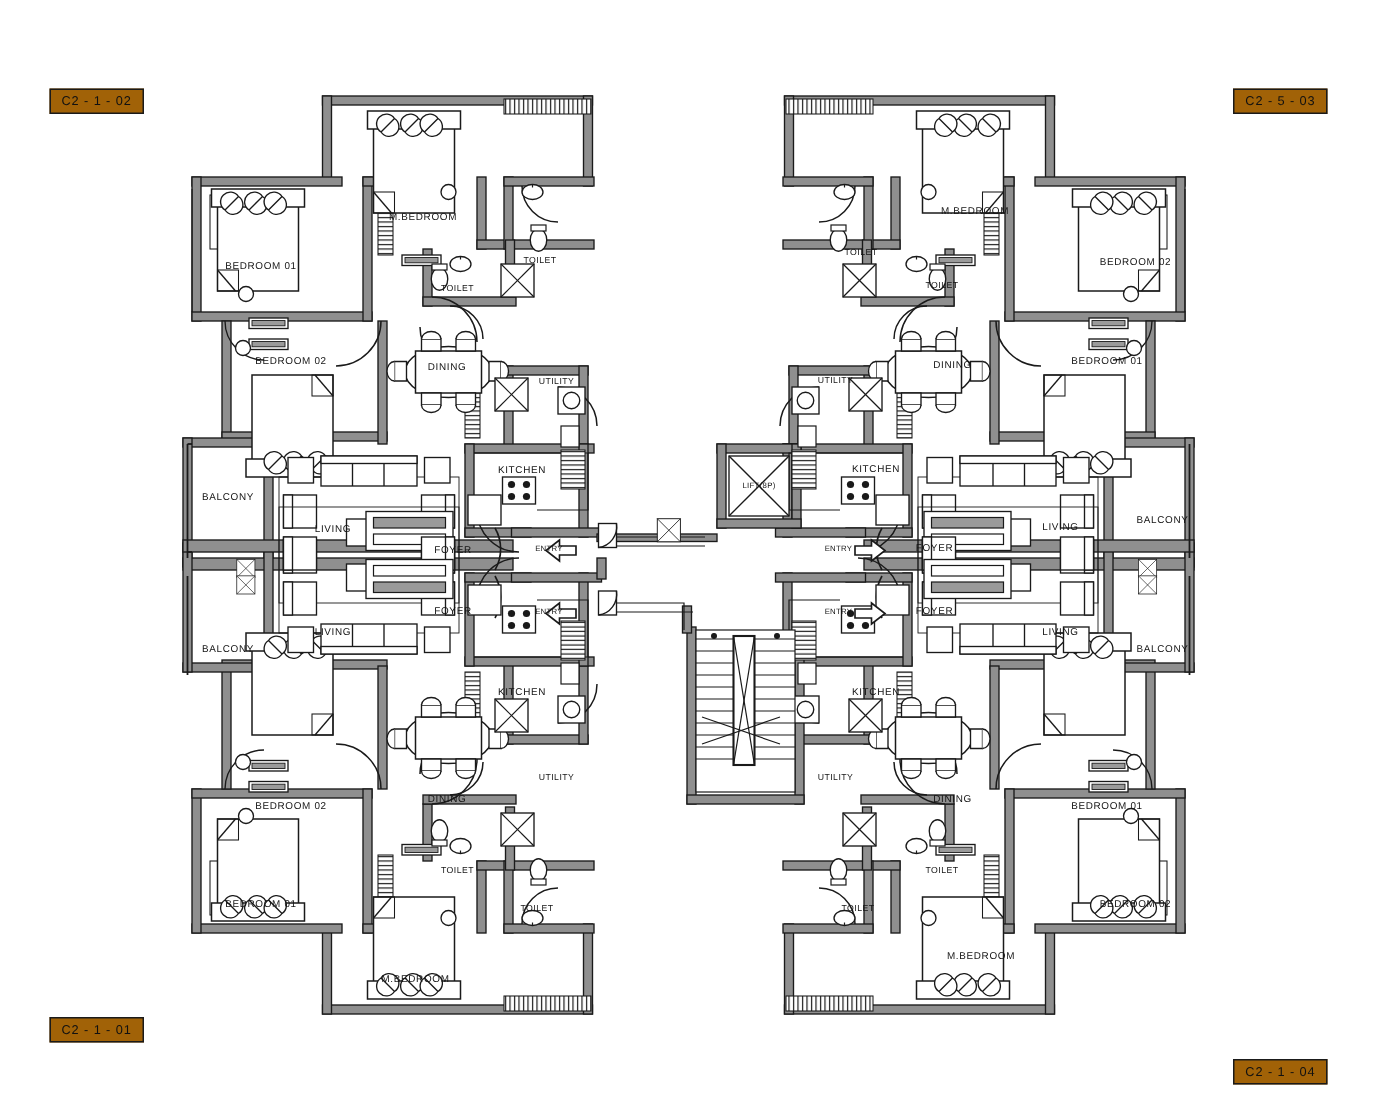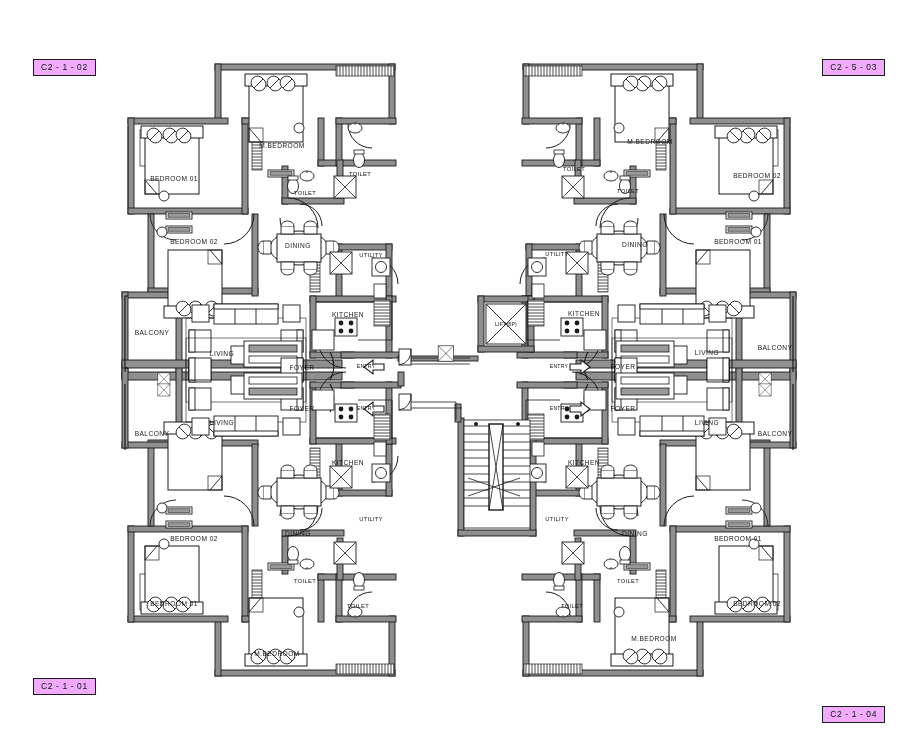--- a/index.html
+++ b/index.html
@@ -1,21 +1,21 @@
 <!DOCTYPE html>
 <html><head>
 <meta charset="utf-8">
 <style>
   html,body{margin:0;padding:0;background:#ffffff;}
   body{width:918px;height:740px;font-family:"Liberation Sans",sans-serif;overflow:hidden;}
   #plan{position:relative;width:918px;height:740px;background:#fff;}
   svg{display:block;}
 
   .corner-tag{
-    position:absolute;border:1.4px solid #1a1a1a;background:#f0abfc;
+    position:absolute;border:1.4px solid #1a1a1a;background:#a16207;
     font-size:8.5px;letter-spacing:0.6px;color:#111;
     padding:3px 7px 3px 7px;white-space:nowrap;line-height:1;
   }
   .tag-tl{left:33px;top:59px;}
   .tag-tr{right:33px;top:59px;}
   .tag-bl{left:33px;top:678px;}
   .tag-br{right:33px;top:678px;margin-top:28px;}
 
   .rlabel{
     position:absolute;font-size:6.6px;letter-spacing:0.45px;color:#141414;

